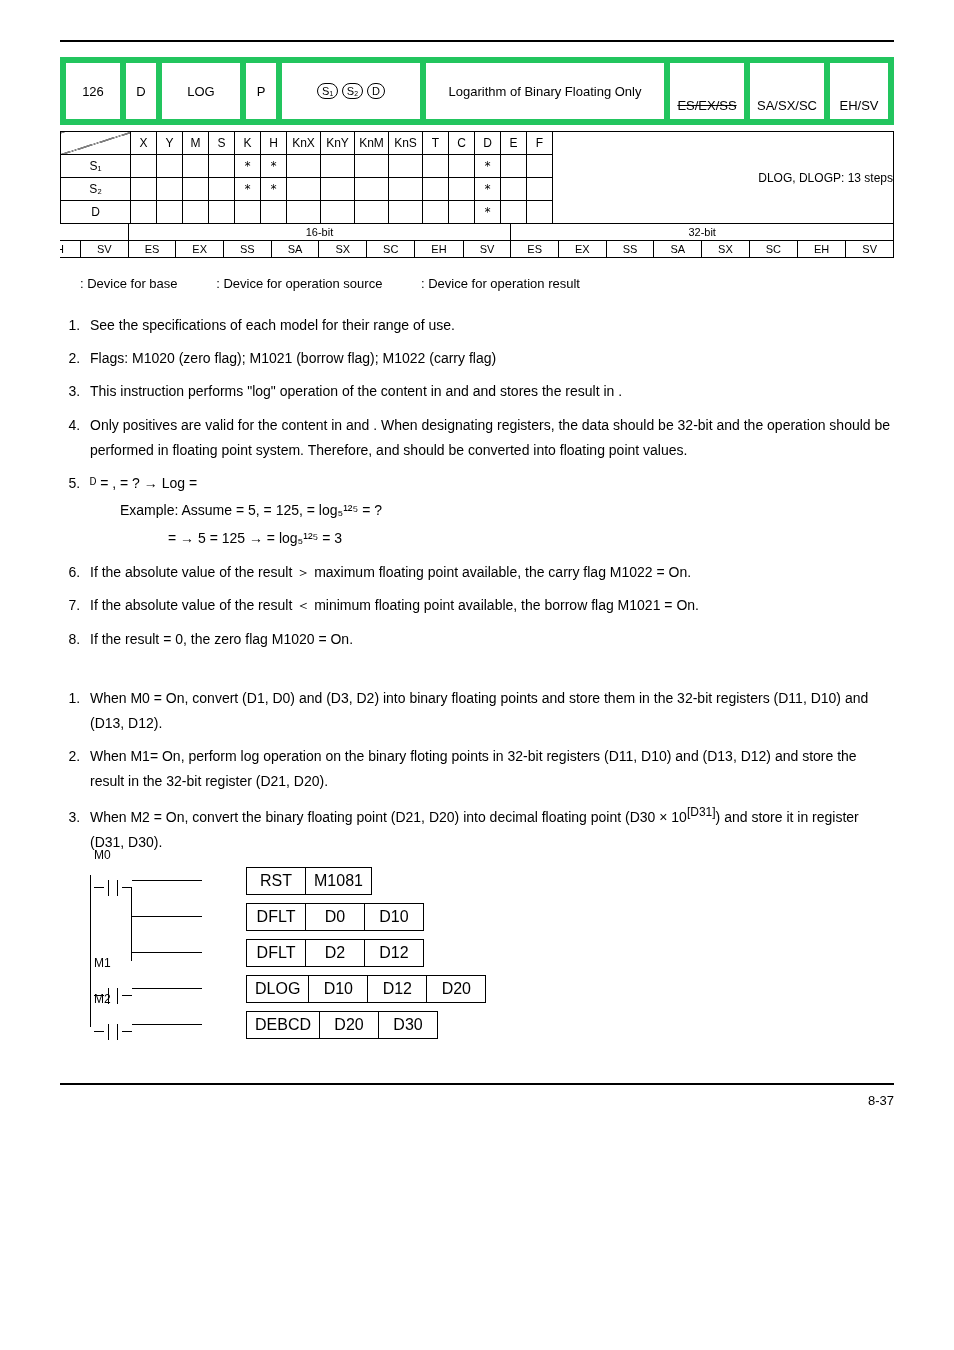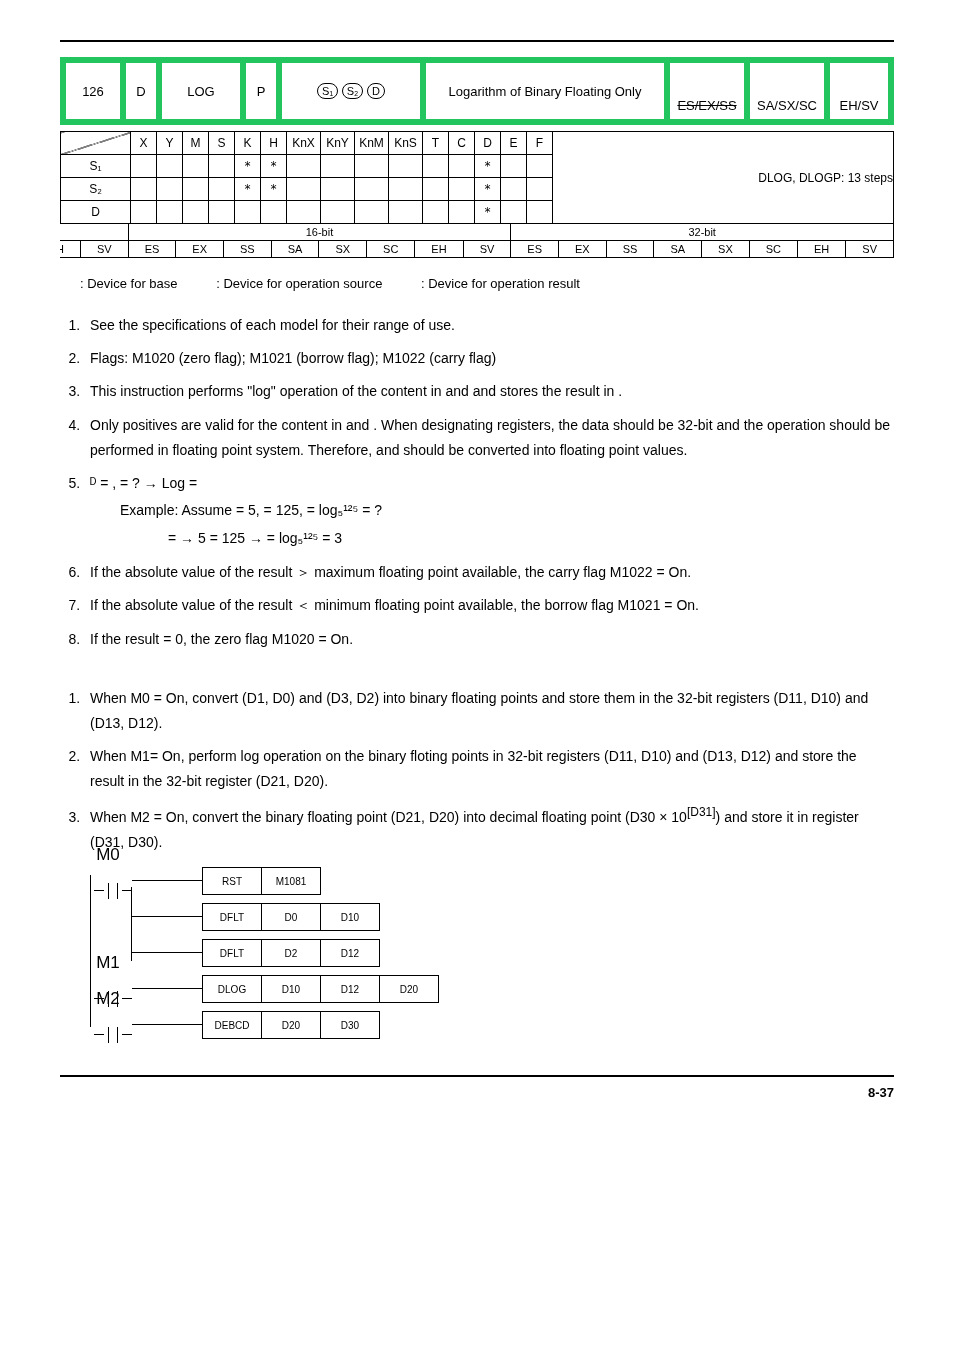--- a/index.html
+++ b/index.html
@@ -52,25 +52,25 @@
     margin-left: 30px;
     margin-top: 2px;
   }
   .ladder-row {
     display: flex;
     align-items: center;
     margin-bottom: 0;
     height: 36px;
   }
   .ladder-label {
-    font-size: 17px;
+    font-size: 12px;
     position: relative;
     top: -14px;
     width: 28px;
-    text-align: center;
+    text-align: left;
   }
   .contact {
     width: 38px;
     height: 24px;
     position: relative;
     flex-shrink: 0;
   }
   .contact::before, .contact::after {
     content: "";
     position: absolute;
@@ -99,39 +99,39 @@
   .contact .bars::after { right: 4px; }
   .hline {
     border-top: 1px solid #000;
     height: 1px;
     flex-shrink: 0;
   }
   .instr-box {
     border: 1px solid #000;
     display: flex;
     height: 26px;
-    font-size: 10px;
+    font-size: 16px;
     flex-shrink: 0;
+    margin-left: 44px;
   }
   .instr-box > div {
     border-right: 1px solid #000;
     padding: 0 8px;
     display: flex;
     align-items: center;
     justify-content: center;
     min-width: 42px;
   }
   .instr-box > div:last-child { border-right: none; }
   .footer {
-    margin-top: 32px;
+    margin-top: 40px;
     border-top: 2px solid #000;
     text-align: right;
     padding-top: 8px;
     font-size: 13px;
-    font-weight: bold;
   }
   .ovaled {
     border: 1.5px solid #000;
     border-radius: 9px;
     padding: 0 4px;
     font-size: 11px;
     display: inline-block;
     line-height: 14px;
   }
   .mtx-table {

